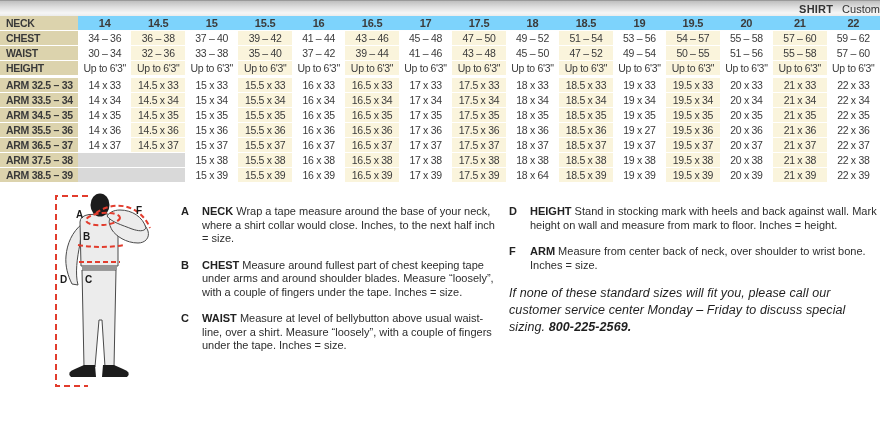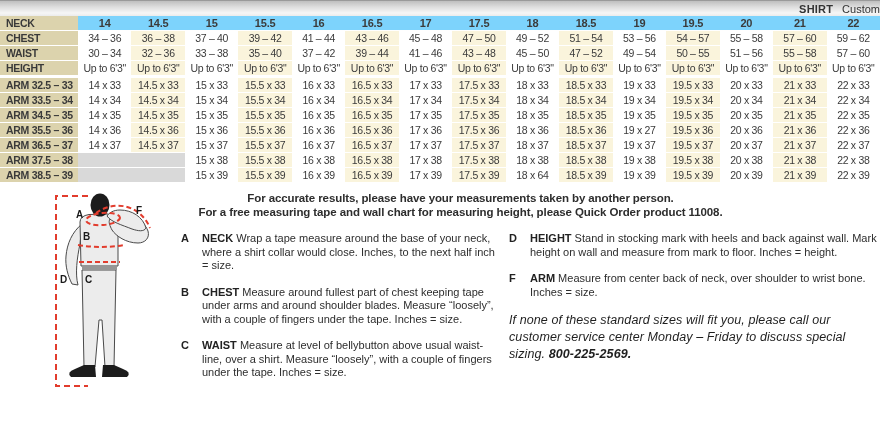--- a/index.html
+++ b/index.html
@@ -293,24 +293,20 @@
 
       <text x="76" y="30">A</text>
       <text x="83" y="52">B</text>
       <text x="85" y="95">C</text>
       <text x="60" y="95">D</text>
       <text x="136" y="26">F</text>
     </svg>
   </div>
 
   <div class="content">
-    <div class="intro">
-      <div>For accurate results, please have your measurements taken by another person.</div>
-      <div>For a free measuring tape and wall chart for measuring height, please Quick Order product 11008.</div>
-    </div>
     <div class="cols">
       <div class="colL">
           <div class="item">
             <div class="lt">A</div>
             <div class="tx"><span class="term">NECK</span><span> Wrap a tape measure around the base of your neck, where a shirt collar would close. Inches, to the next half inch = size.</span></div>
           </div>
           <div class="item">
             <div class="lt">B</div>
             <div class="tx"><span class="term">CHEST</span><span> Measure around fullest part of chest keeping tape under arms and around shoulder blades. Measure “loosely”, with a couple of fingers under the tape. Inches = size.</span></div>
           </div>

